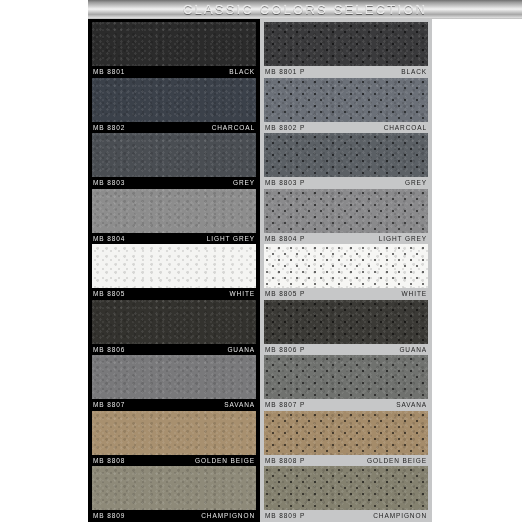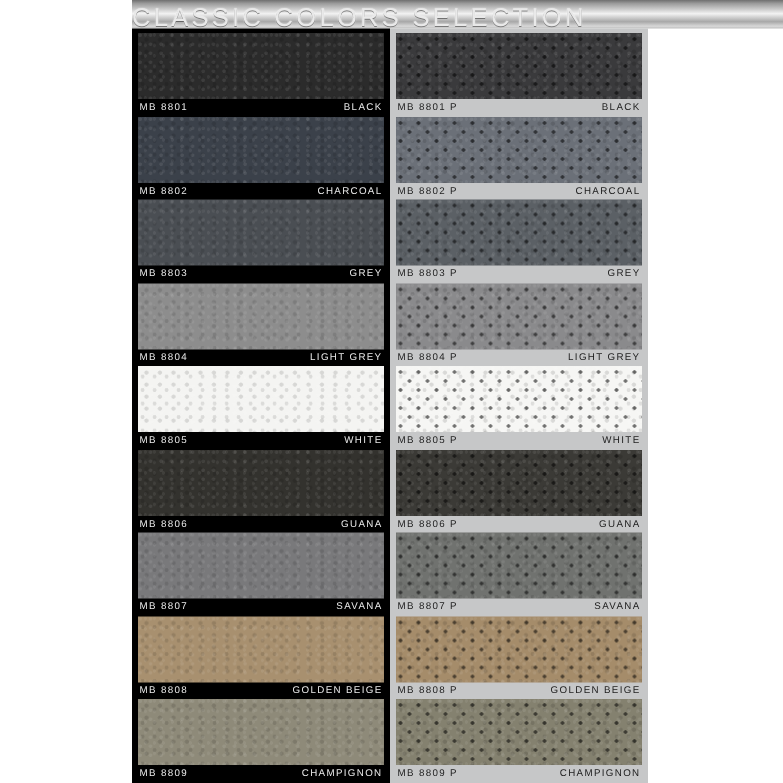--- a/index.html
+++ b/index.html
@@ -36,21 +36,22 @@
       #e2e2e2 54%,
       #a8a8a8 76%,
       #d8d8d8 92%,
       #bdbdbd 100%);
     overflow: hidden;
   }
   .header-title {
     position: absolute;
     left: 0; right: 0;
     top: 2px;
-    font-size: 17px;
+    text-align: center;
+    font-size: 13px;
     letter-spacing: 2.2px;
     color: #e9e9e9;
     text-shadow: 0 1px 0 rgba(0,0,0,0.45), 0 0 1px rgba(255,255,255,0.8);
     font-family: "Liberation Sans", sans-serif;
     white-space: nowrap;
   }
 
   
   .panel {
     position: absolute;

